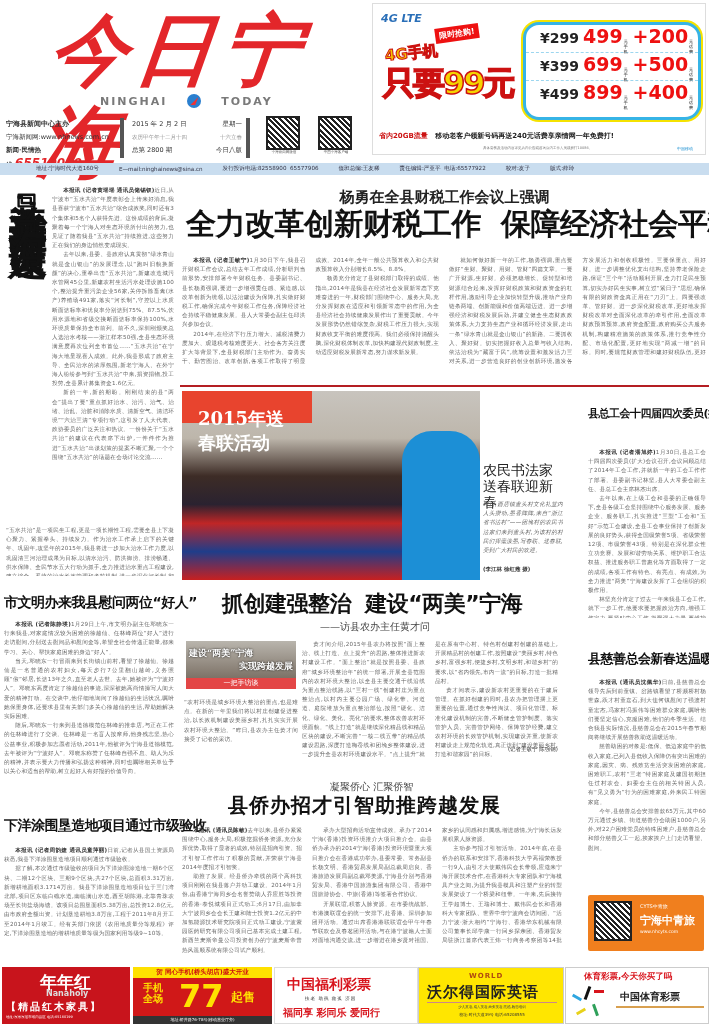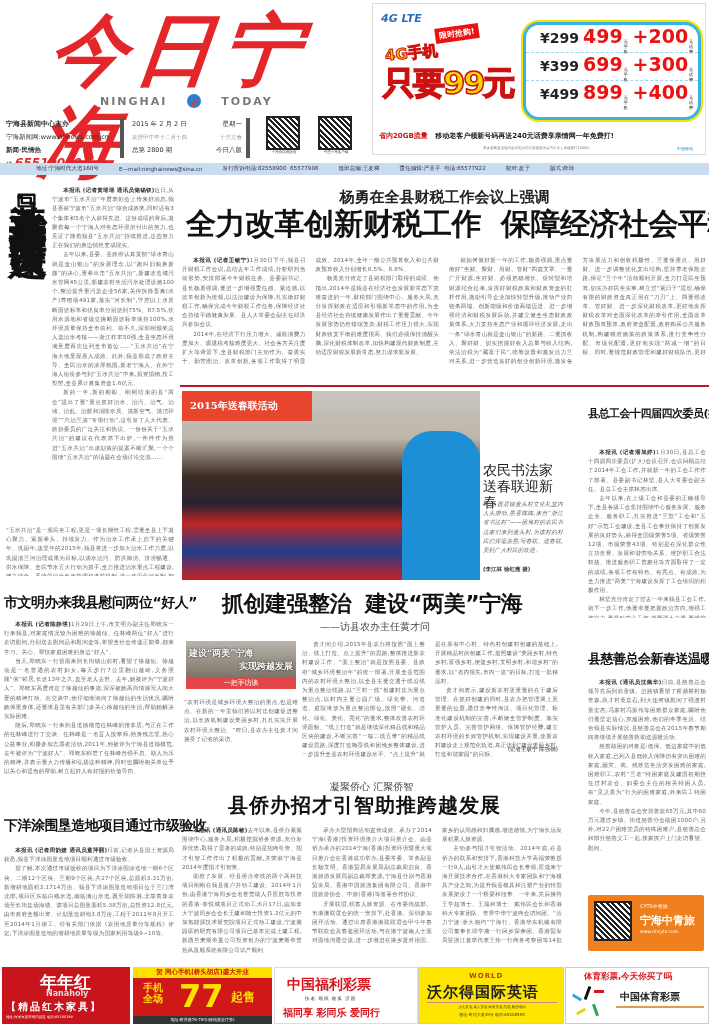--- a/index.html
+++ b/index.html
@@ -82,21 +82,21 @@
         <span class="old">¥299</span>
         <span>499</span>
         <span class="small">元手机</span>
         <span>+200</span>
         <span class="small">元话费</span>
       </div>
     <div class="price-row">
         <span class="old">¥399</span>
         <span>699</span>
         <span class="small">元手机</span>
-        <span>+300</span>
+        <span>+500</span>
         <span class="small">元话费</span>
       </div>
     <div class="price-row" style="border:none">
         <span class="old">¥499</span>
         <span>899</span>
         <span class="small">元手机</span>
         <span>+400</span>
         <span class="small">元话费</span>
       </div>
   </div>
@@ -130,21 +130,21 @@
 <div class="abs hl" style="left:186px;top:208px;width:520px;text-align:center;font-size:30px;white-space:pre">全力改革创新财税工作  保障经济社会平稳发展</div>
 <div class="abs body-text" style="left:182px;top:256px;width:524px;height:118px;column-count:4;column-gap:10px">
   <p><span class="lead">本报讯  (记者王敏宁)</span><span>1月30日下午,我县召开财税工作会议,总结去年工作成绩,分析研判当前形势,安排部署今年财税任务。县委副书记、县长杨勇强调,要进一步增强责任感、紧迫感,以改革创新为统领,以法治建设为保障,扎实做好财税工作,确保完成今年财税工作任务,保障经济社会持续平稳健康发展。县人大常委会副主任邱洪兴参加会议。</span></p>
   <p>2014年,在经济下行压力增大、减税清费力度加大、观退税考核难度更大、社会各方关注度扩大等背景下,全县财税部门主动作为、奋勇实干、勤苦图治、改革创新,各项工作取得了明显成效。2014年,全年一般公共预算收入和公共财政预算收入分别增长8.5%、8.8%。</p>
   <p>杨勇充分肯定了县财税部门取得的成绩。他指出,2014年是我县在经济社会发展新常态下克难奋进的一年,财税部门围绕中心、服务大局,充分发挥财政在适应和引领新常态中的作用,为全县经济社会持续健康发展作出了重要贡献。今年发展形势仍然错综复杂,财税工作压力很大,实现财政收支平衡的难度很高。我们必须保持清醒头脑,深化财税体制改革,加快构建现代财政制度,主动适应财税发展新常态,努力谋求新发展。</p>
   <p>就如何做好新一年的工作,杨勇强调,重点要做好“生财、聚财、用财、管财”四篇文章。一要广开财源,生好财。必须把稳增长、促转型和培财源结合起来,发挥好财税政策和财政资金的杠杆作用,激励引导企业加快转型升级,推动产业向链条两端、创新能级和价值高端迈进。进一步增强经济和财税发展后劲,并建立健全生态财政政策体系,大力支持生态产业和循环经济发展,走出一条“绿水青山就是金山银山”的新路。二要抓收入、聚好财。切实把握好收入总量与收入结构,依法治税为“藏富于民”,统筹设置和激发活力三对关系,进一步营造良好的创业创新环境,激发各方发展活力和创收积极性。三要保重点、用好财。进一步调整优化支出结构,坚持养老保险走路,保证“三个年”活动顺利开展,全力打足民生预算,切实办好民生实事,树立过“紧日子”思想,确保有限的财政资金真正用在“刀刃”上。四要强改革、管好财。进一步深化财税改革,更好地发挥财税改革对全面深化改革的牵引作用,全面改革财政预算预算,政府资金配置,政府购买公共服务机制,构建精准施策的政策体系,推行竞争性分配、市场化配置,更好地实现“两减一增”的目标。同时,要规范财政管理和建好财税队伍,更好地提高财税治理绩效和理财治税能力,努力取得更加优异的成绩。</p>
 </div>
 <div class="abs red-rule" style="left:180px;top:385px;width:529px"></div>
 
 <div class="abs photo" style="left:182px;top:391px;width:298px;height:189px">
-  <div style="position:absolute;left:0;top:0;width:130px;height:30px;background:#e8442e;color:#fff;font-size:10px;font-weight:bold;padding:8px;font-family:'DejaVu Serif',serif">2015年送春联活动</div>
+  <div style="position:absolute;left:0;top:0;width:130px;height:30px;background:#e8442e;color:#fff;font-size:18px;font-weight:bold;padding:16px;font-family:'DejaVu Serif',serif">2015年送春联活动</div>
   <div style="position:absolute;right:0;top:40px;width:78px;height:149px;background:#1c8fd6;border-radius:30px 30px 0 0"></div>
 </div>
 <div class="abs serif" style="left:483px;top:462px;width:80px;font-size:14px;font-weight:normal;line-height:16px;color:#222">农民书法家送春联迎新春</div>
 <div class="abs body-text" style="left:483px;top:500px;width:80px;height:60px;font-style:italic">昨日,西店镇盖头村文化礼堂内人头攒动,墨香阵阵,来自“浙江省书法村”——团堍村的农民书法家们来到盖头村,为该村的村民们挥毫泼墨,写春联、送春联,受到广大村民的欢迎。</div>
 <div class="abs" style="left:483px;top:566px;width:80px;font-size:5.5px;font-weight:bold;color:#333">(李江林  徐红燕  摄)</div>
 
 <div class="abs hl" style="left:588px;top:408px;width:120px;font-size:11px;text-align:center">县总工会十四届四次委员(扩大)会议召开</div>
 <div class="abs body-text" style="left:588px;top:448px;width:118px;height:170px">
   <p><span class="lead">本报讯  (记者潘旭婷)</span><span>1月30日,县总工会十四届四次委员(扩大)会议召开,会议回顾总结了2014年工会工作,并就新一年的工会工作作了部署。县委副书记林坚,县人大常委会副主任、县总工会主席林杰出席。</span></p>
   <p>去年以来,在上级工会和县委的正确领导下,全县各级工会坚持围绕中心服务发展、服务企业、服务职工,扎实推进“三型”工会和“五好”示范工会建设,全县工会事业保持了创新发展的良好势头,获得全国级荣誉5项、省级荣誉12项、市级荣誉43项。特别是在深化群众性立功竞赛、发展和谐劳动关系、维护职工合法权益、推进服务职工普惠化等方面取得了一定的成绩,各项工作有特色、有亮点、有成效,为全力推进“两美”宁海建设发挥了工会组织的积极作用。</p>

